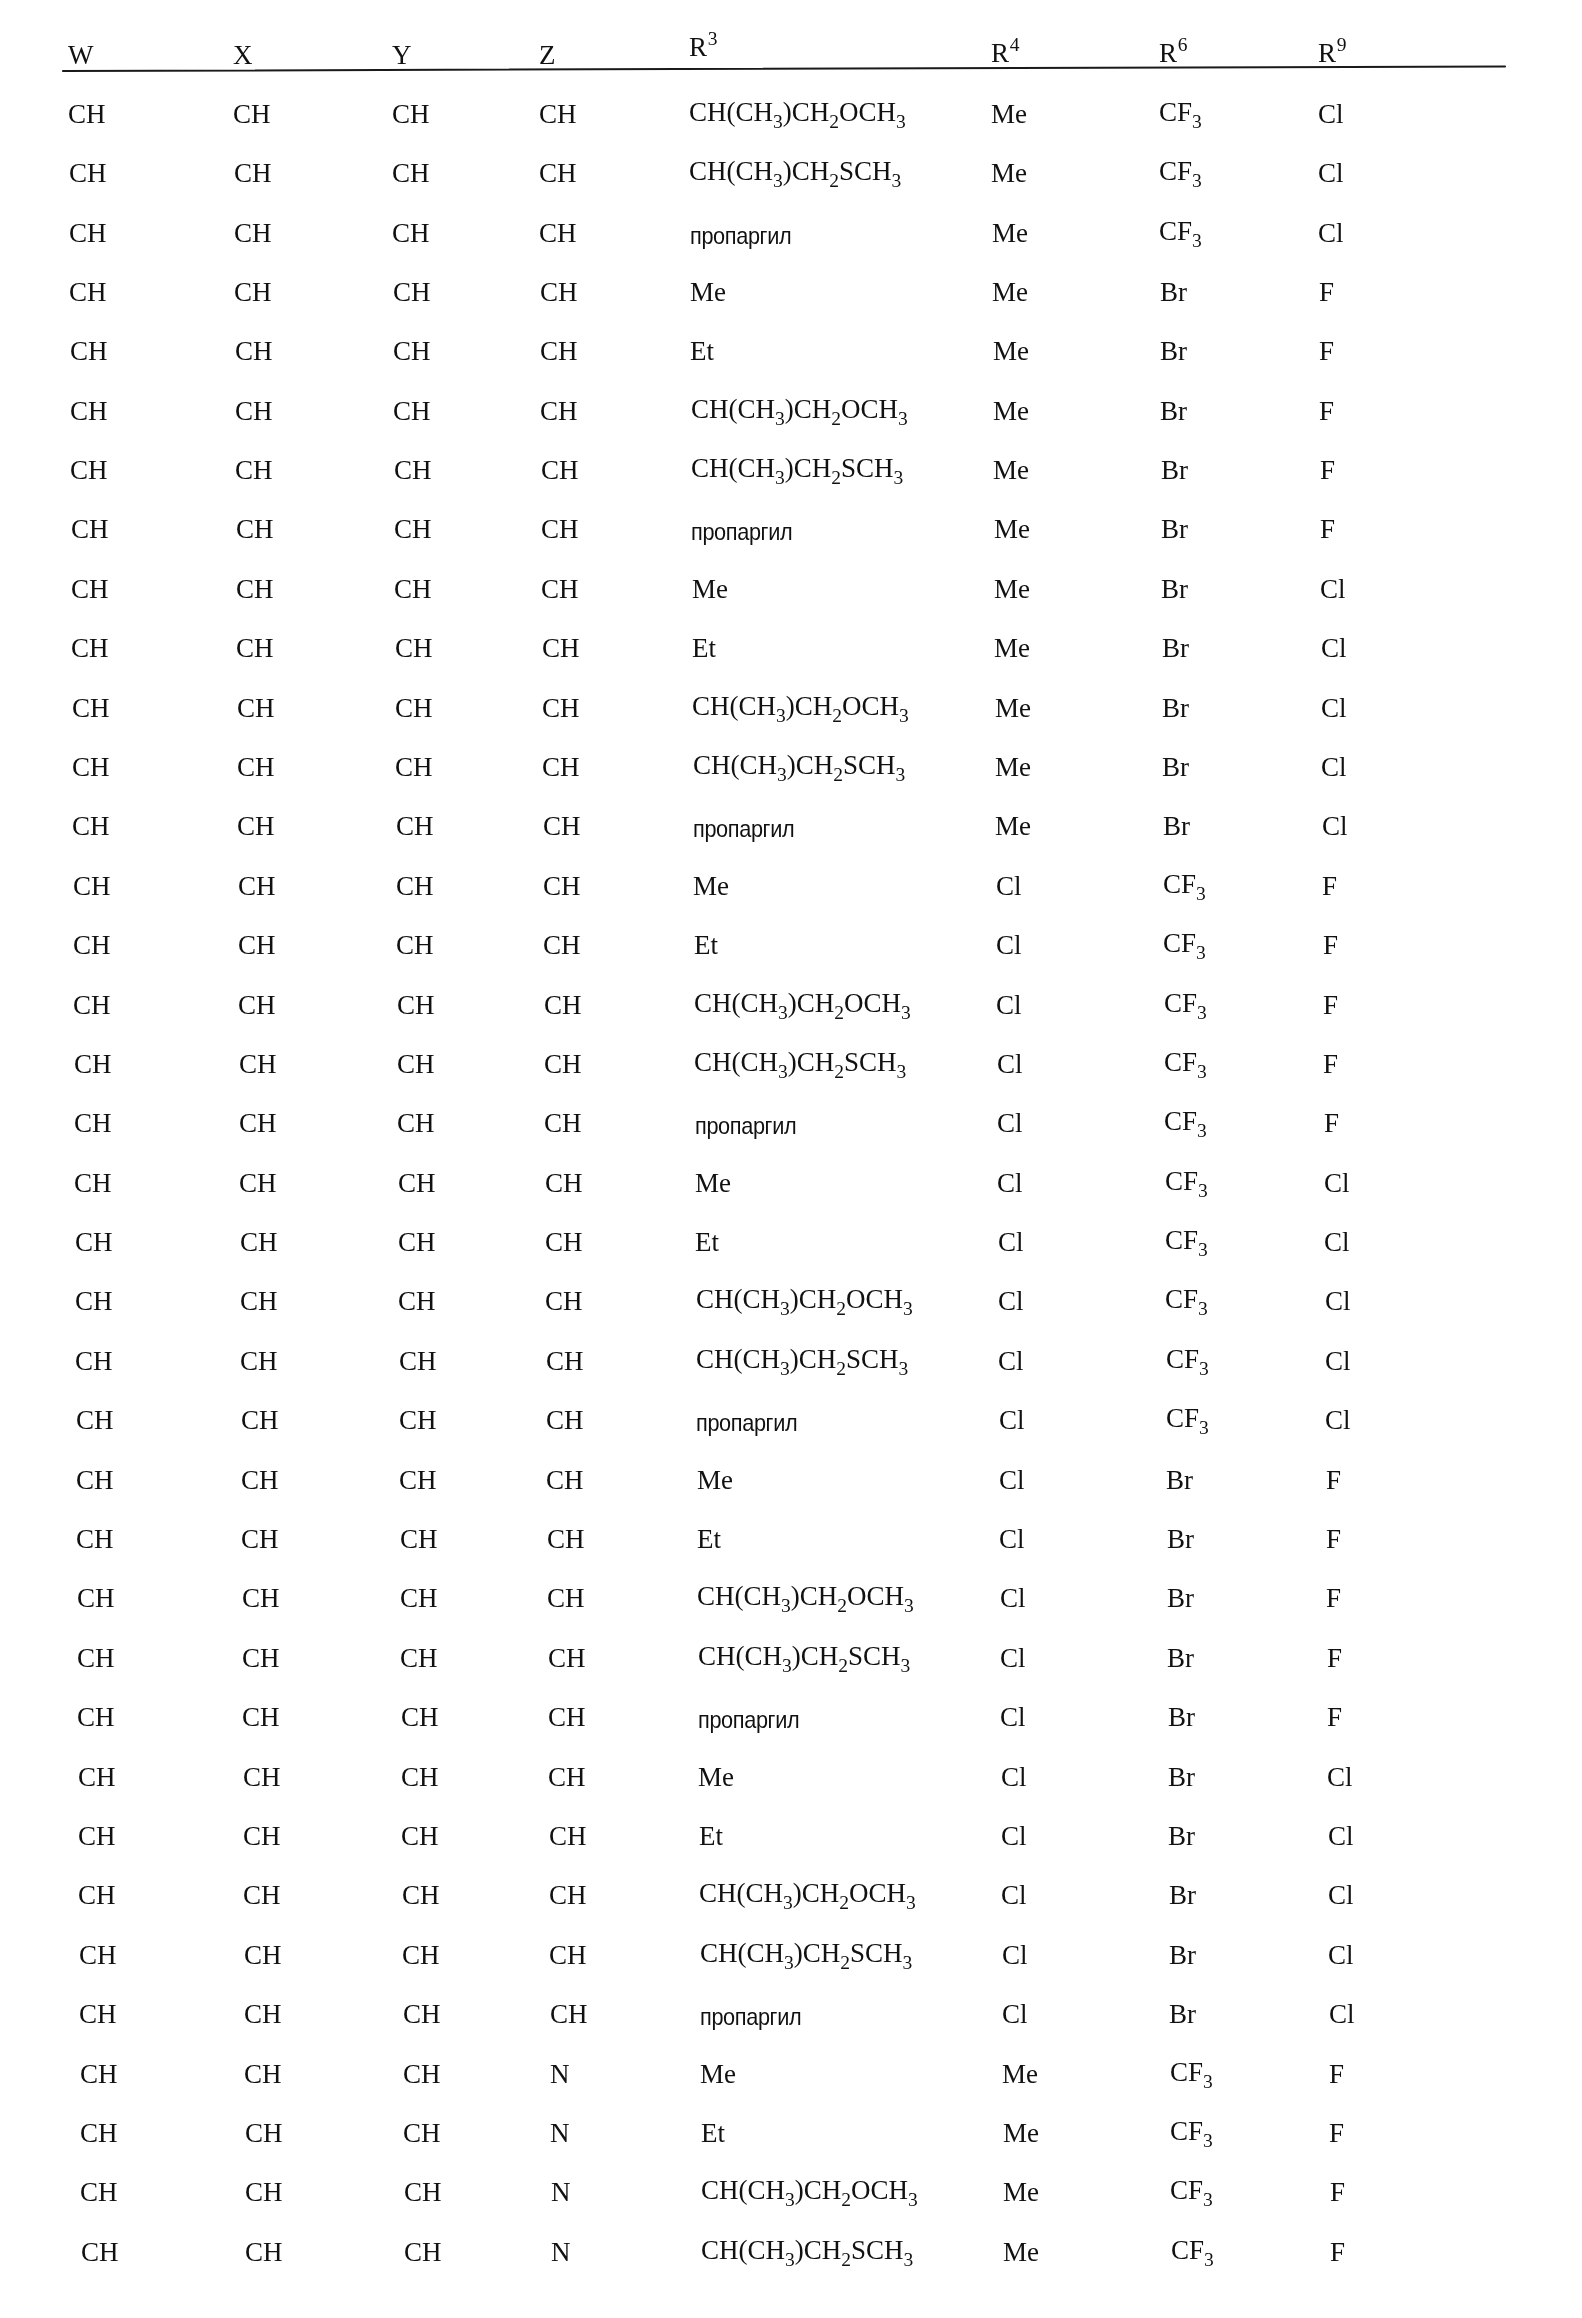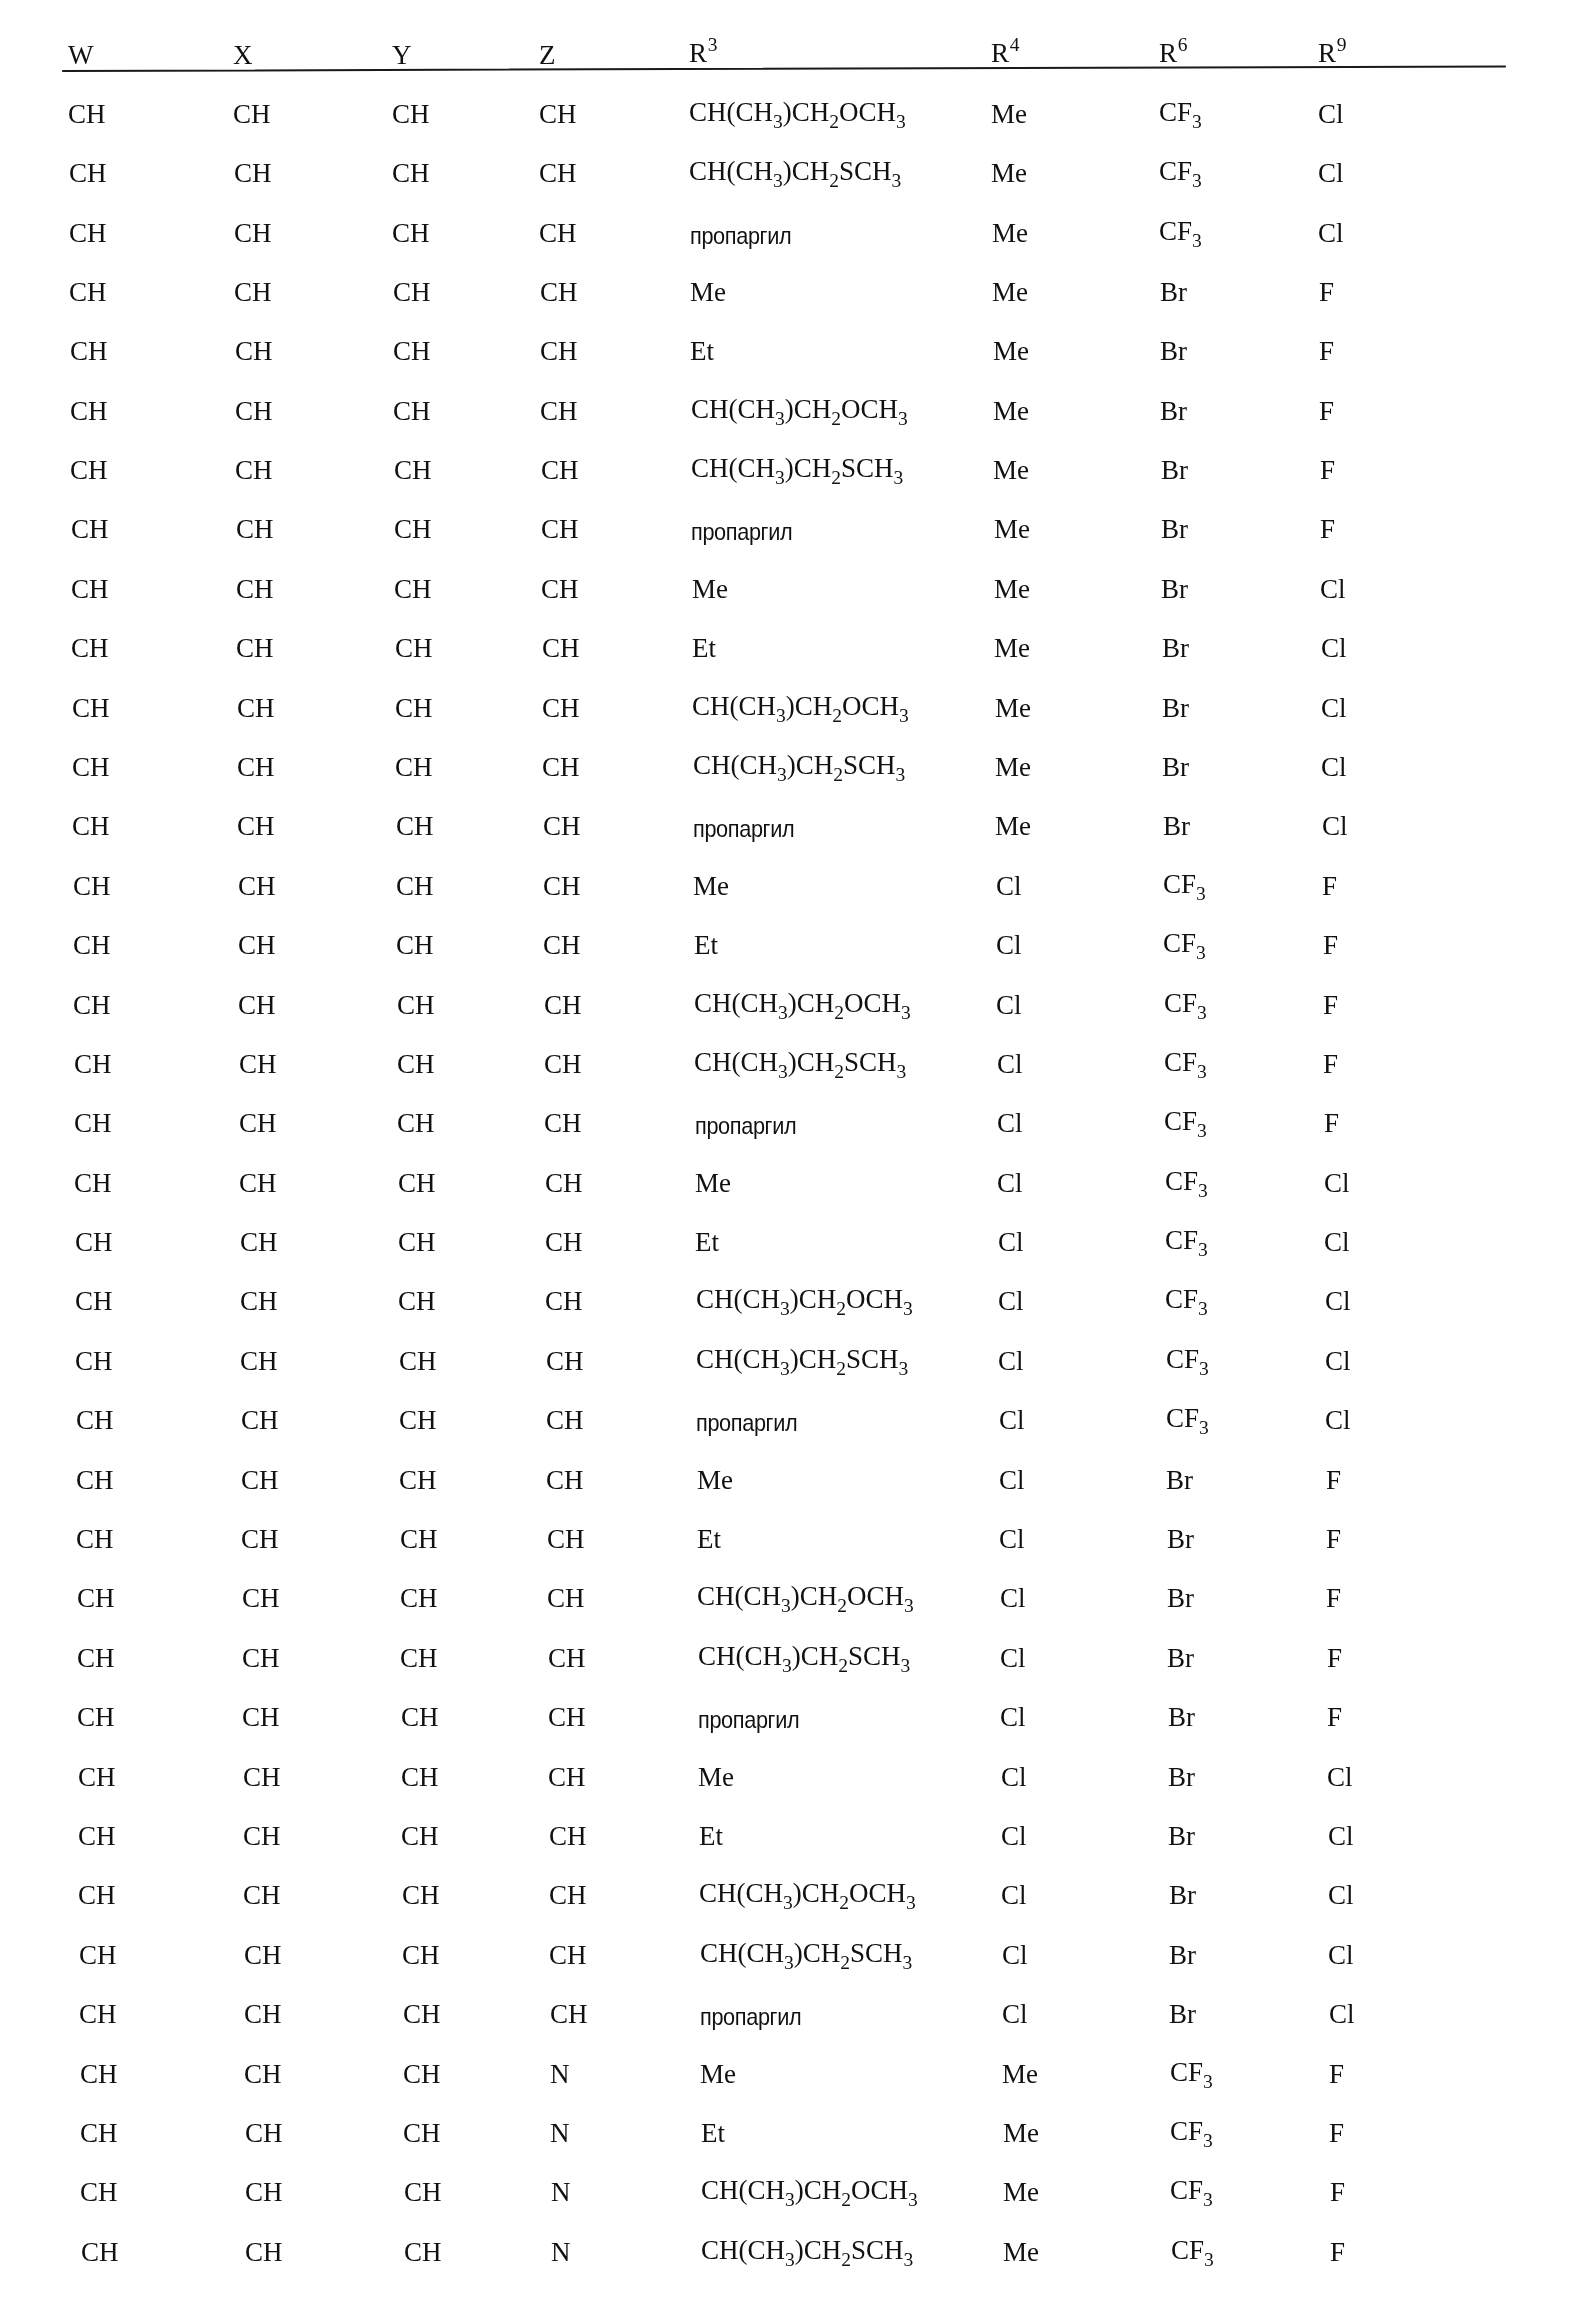--- a/index.html
+++ b/index.html
@@ -21,21 +21,21 @@
 </style>
 </head>
 <body>
 
 <div class="page">
   <div id="header">
       <div class="hdr" style="left: 68px; top: 55px;"><span>W</span></div>
       <div class="hdr" style="left: 233px; top: 55px;"><span>X</span></div>
       <div class="hdr" style="left: 392px; top: 55px;"><span>Y</span></div>
       <div class="hdr" style="left: 539px; top: 55px;"><span>Z</span></div>
-      <div class="hdr" style="left: 689px; top: 55px;"><span>R</span><sup>3</sup></div>
+      <div class="hdr" style="left: 689px; top: 49px;"><span>R</span><sup>3</sup></div>
       <div class="hdr" style="left: 991px; top: 55px;"><span>R</span><sup>4</sup></div>
       <div class="hdr" style="left: 1159px; top: 55px;"><span>R</span><sup>6</sup></div>
       <div class="hdr" style="left: 1318px; top: 55px;"><span>R</span><sup>9</sup></div>
     </div>
   <div class="rule"></div>
   <div id="body">
       <div>
         <div class="cell" style="left: 68px; top: 114px;">CH</div>
         <div class="cell" style="left: 233px; top: 114px;">CH</div>
         <div class="cell" style="left: 392px; top: 114px;">CH</div>

